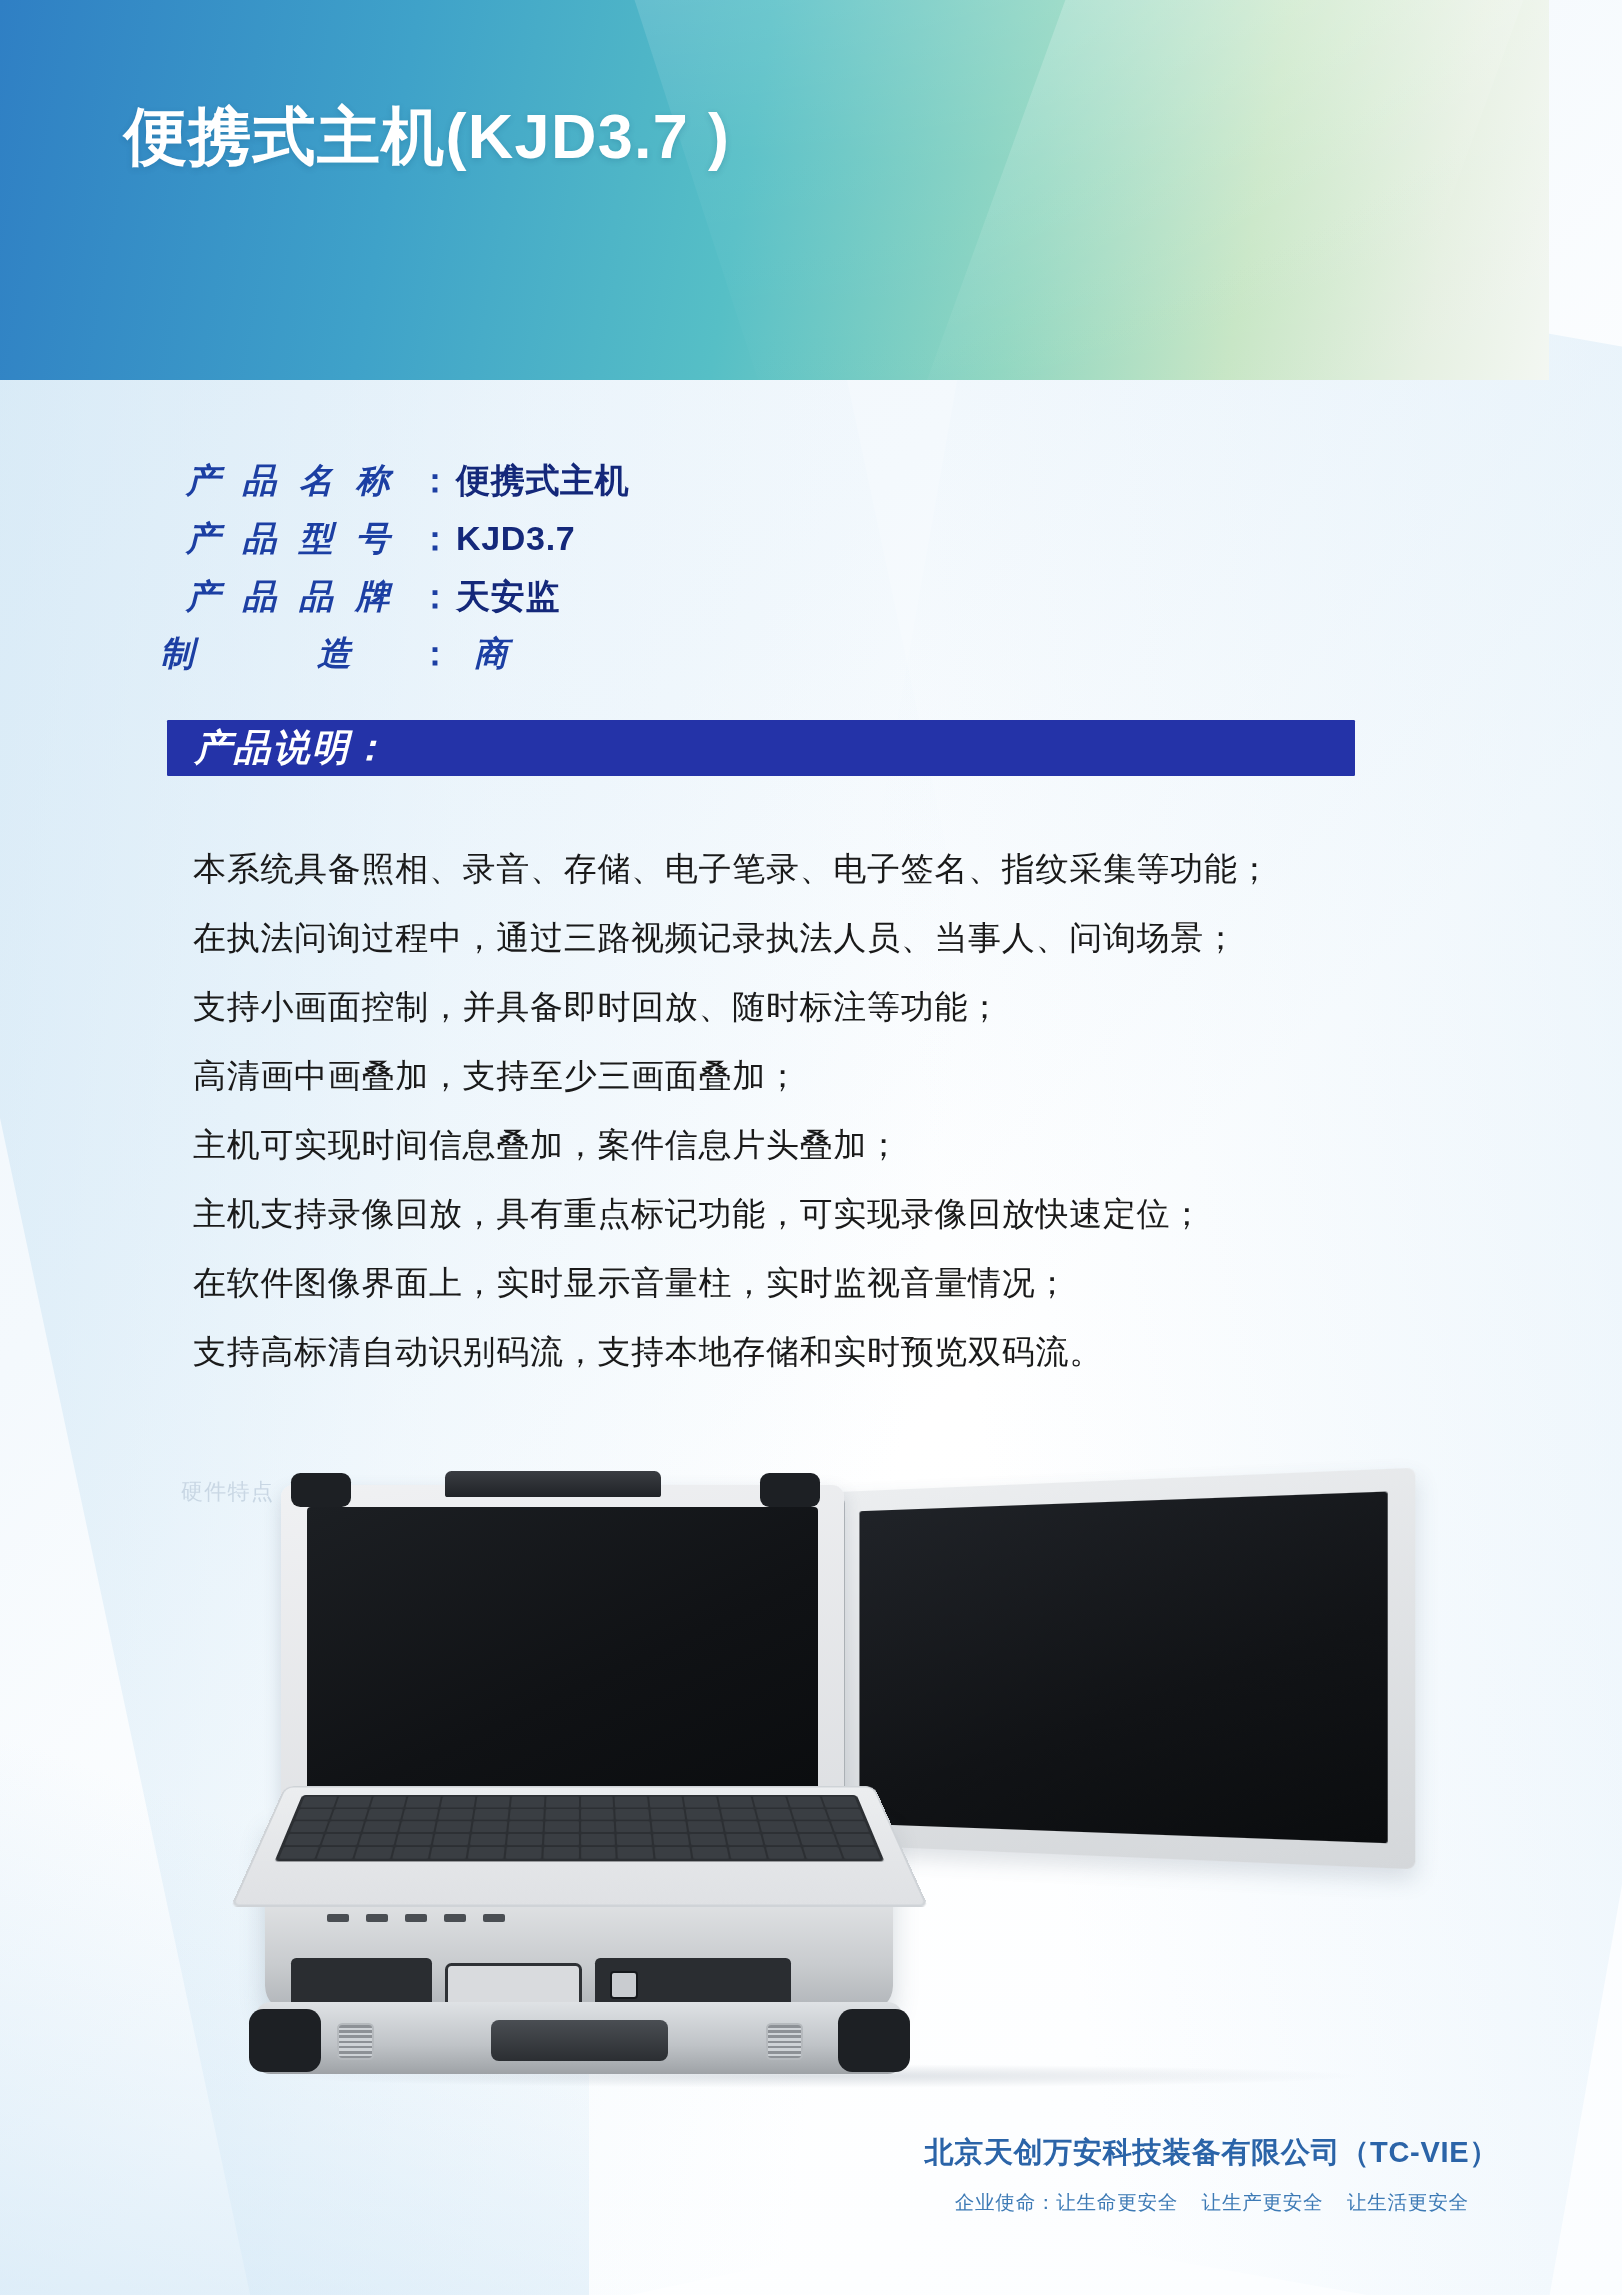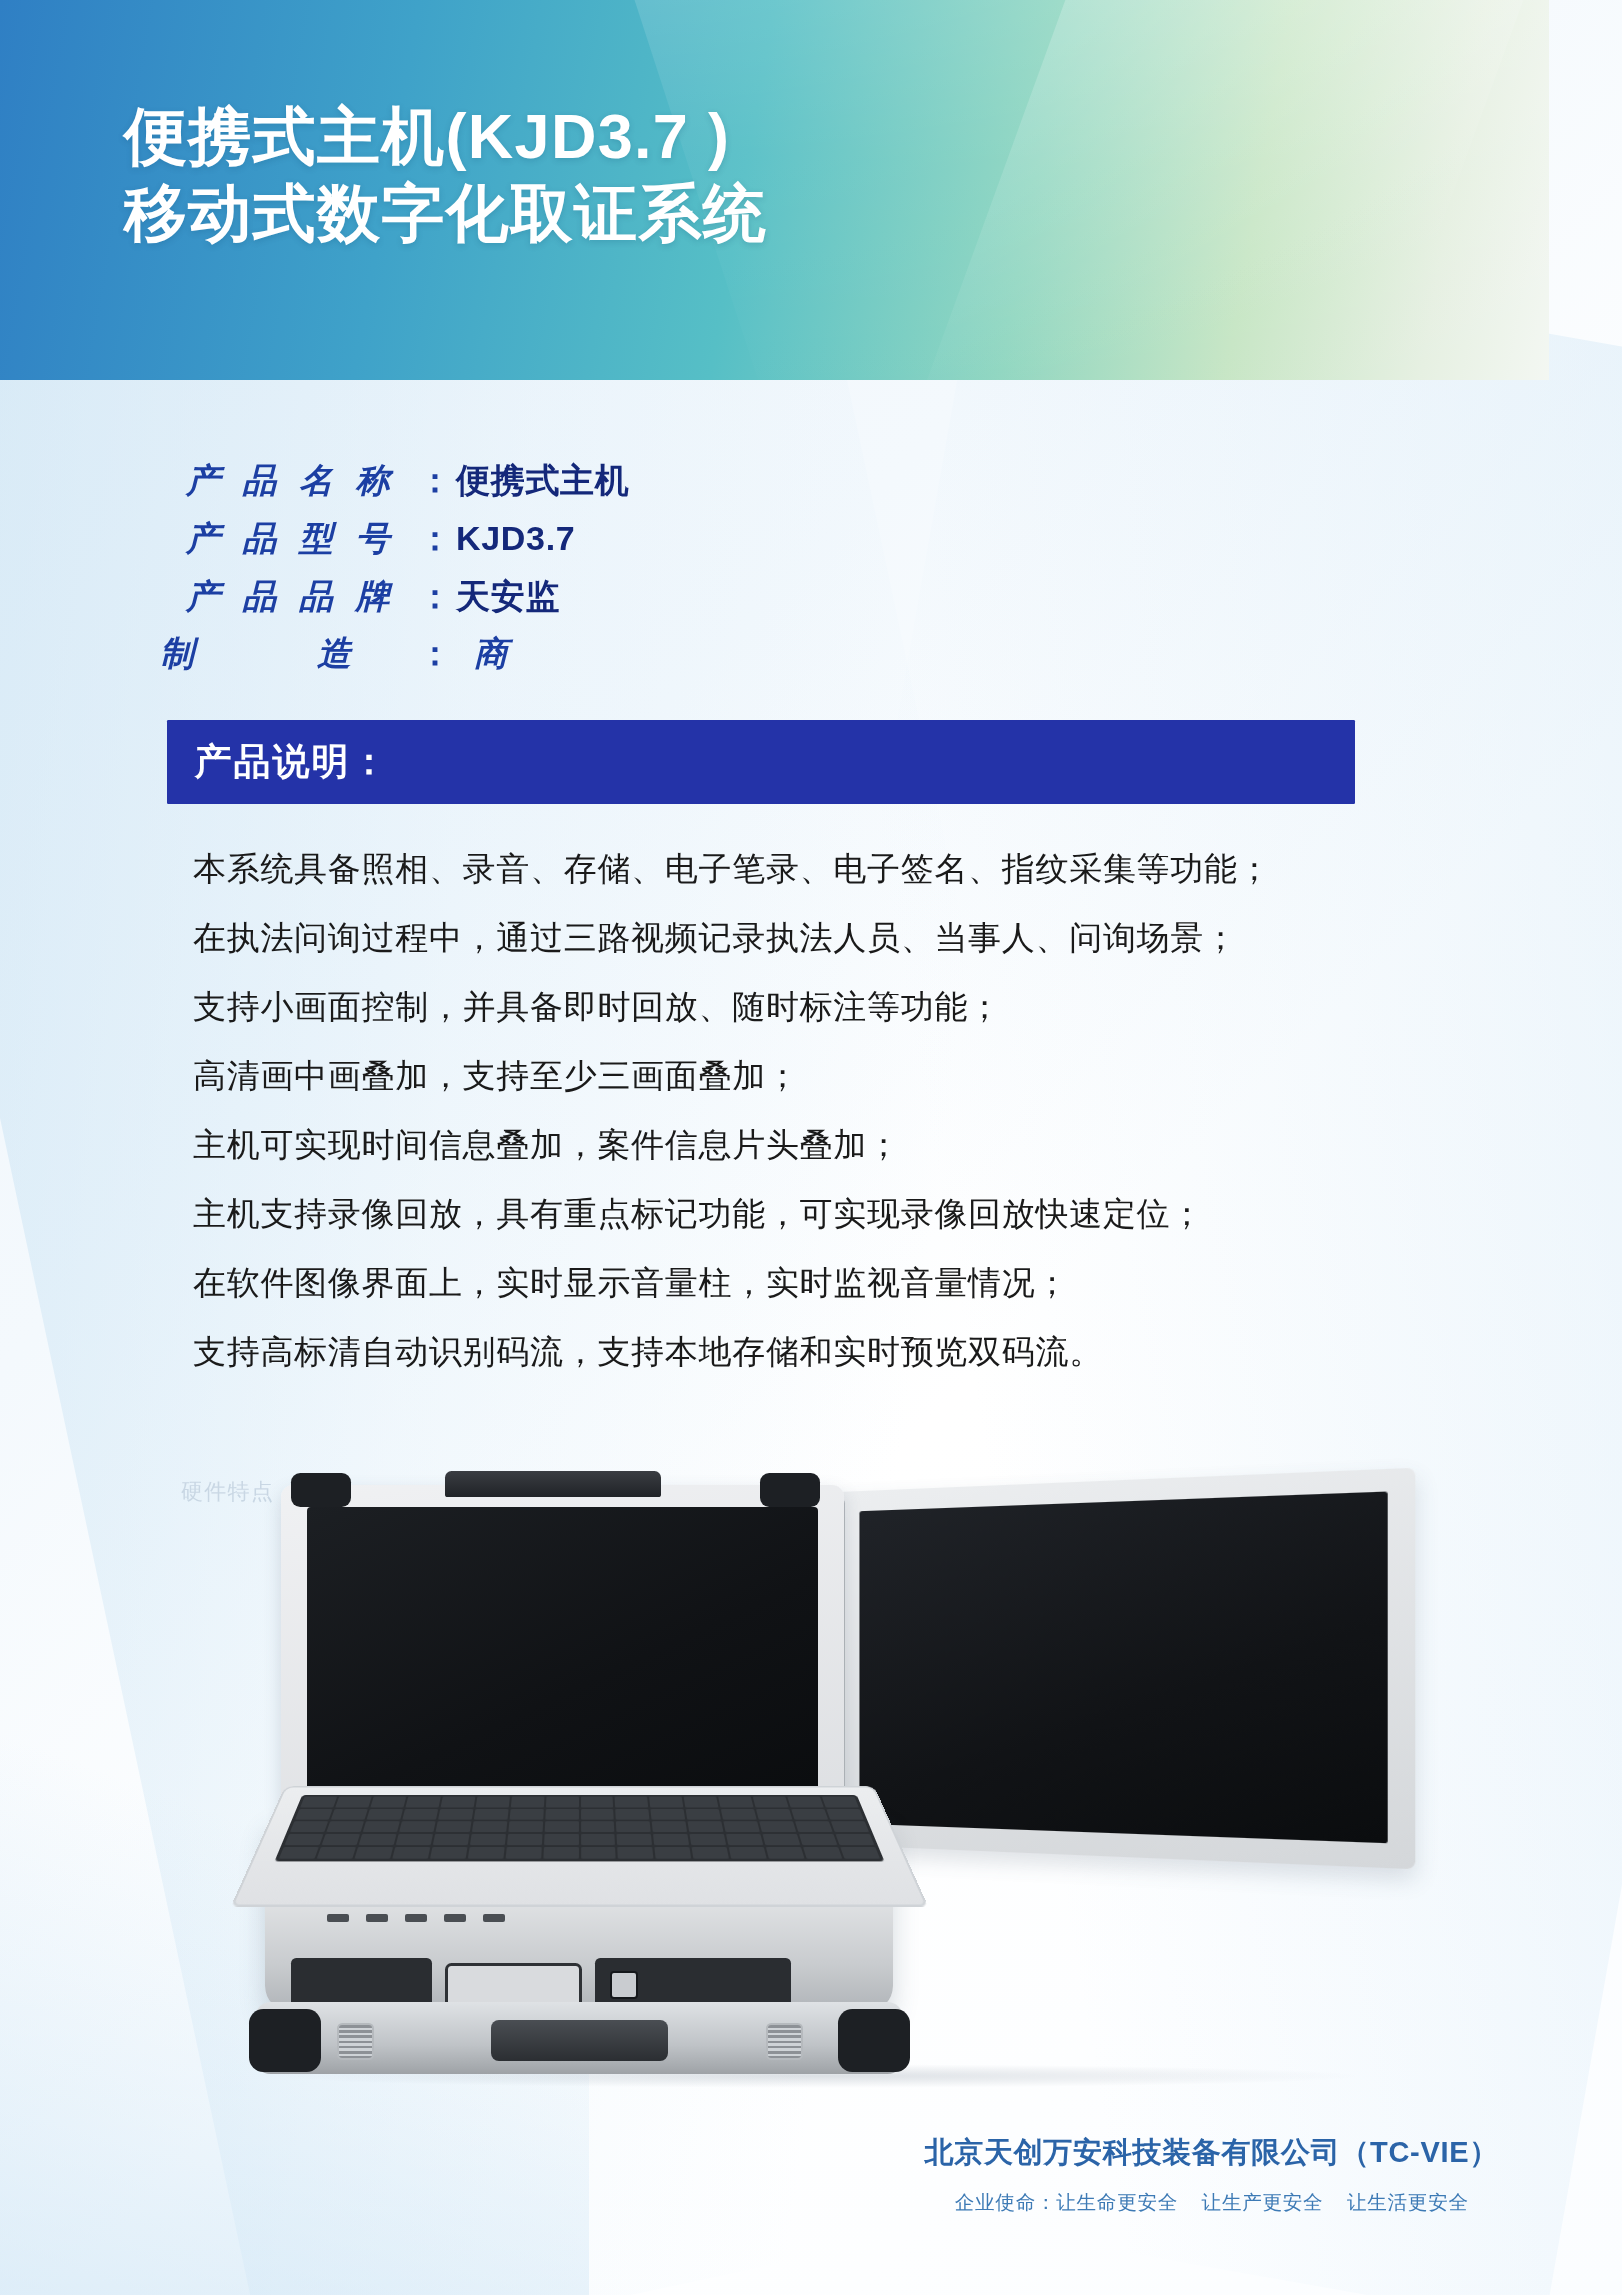--- a/index.html
+++ b/index.html
@@ -122,25 +122,26 @@
     letter-spacing: 0.7px;
   }
   .spec-row.last .spec-label { letter-spacing: 18.3px; }
 
   
   .section-bar {
     position: absolute;
     left: 167px;
     top: 720px;
     width: 1188px;
-    height: 84px;
+    height: 56px;
     background: #2433a8;
     display: flex;
     align-items: center;
     border-radius: 1.3px;
+    font-style: italic;
   }
   .section-bar-title {
     color: #ffffff;
     font-size: 37px;
     font-weight: bold;
     margin-left: 27.5px;
     letter-spacing: 2px;
   }
 
   
@@ -419,21 +420,20 @@
 
   <div class="bg-wash-a"></div>
   <div class="bg-wash-b"></div>
   <div class="bg-wash-c"></div>
 
   <div class="header">
     <div class="header-sheen"></div>
     <div class="header-sheen2"></div>
     <div class="header-text">
       <div class="header-line1">便携式主机(KJD3.7 )</div>
-      <div class="header-line2">移动式数字化取证系统</div>
     </div>
   </div>
 
   <div class="specs">
     <div class="spec-row">
       <span class="spec-label">产 品 名 称</span>
       <span class="spec-colon">：</span>
       <span class="spec-value">便携式主机</span>
     </div>
     <div class="spec-row">

